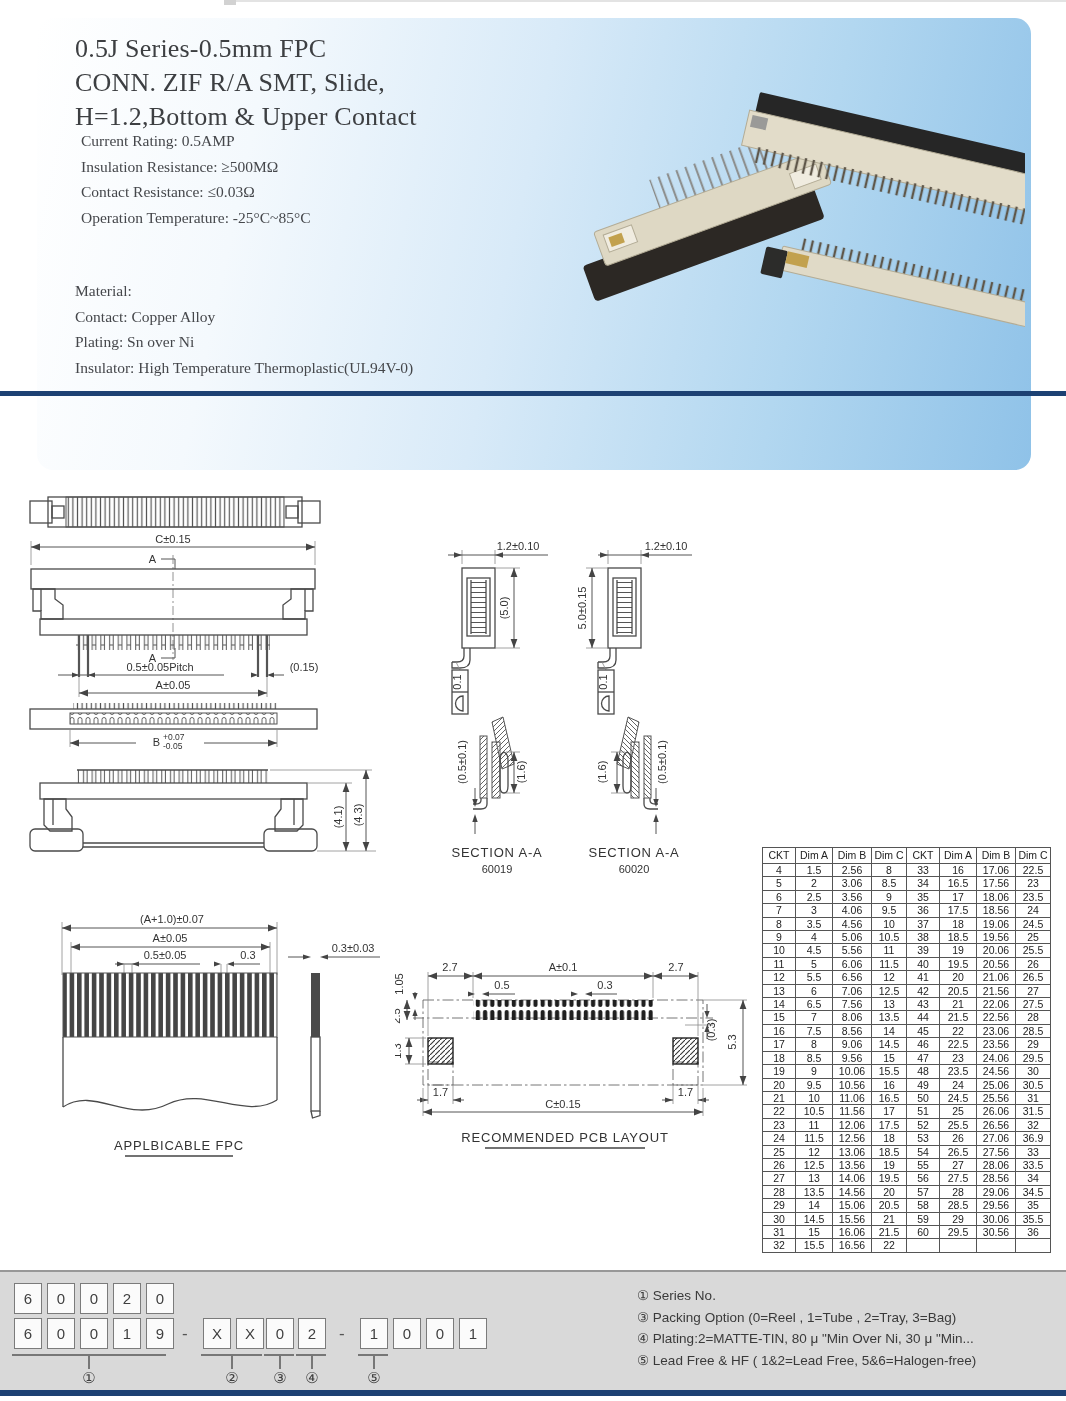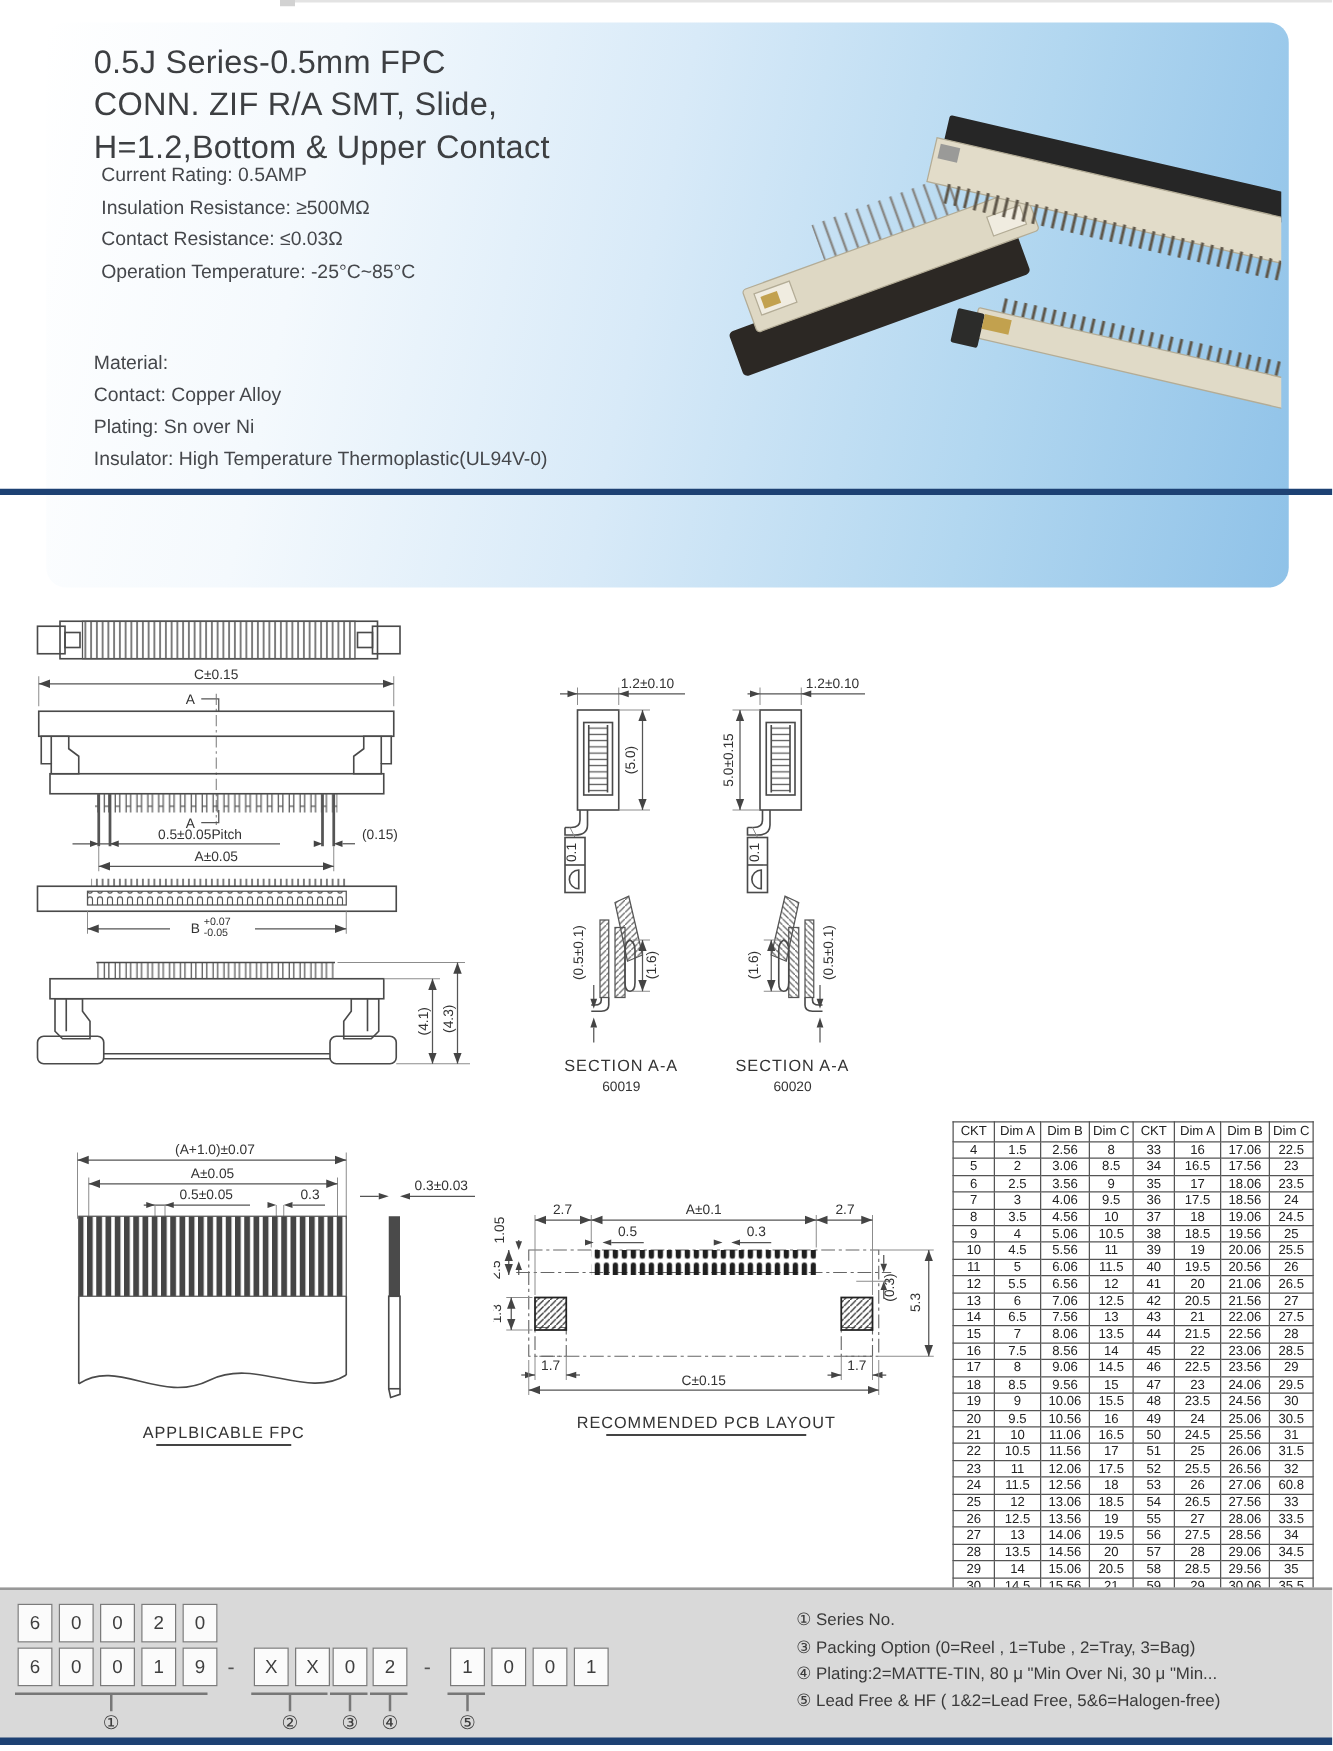--- a/index.html
+++ b/index.html
@@ -4,28 +4,28 @@
 <style>
   html,body{margin:0;padding:0;background:#fff;}
   .canvas{position:relative;width:1066px;height:1401px;background:#ffffff;
           font-family:"Liberation Sans", sans-serif;overflow:hidden;}
   .abs{position:absolute;}
   
   .top-hairline{position:absolute;top:0;left:225px;right:0;height:2px;background:#e3e3e3;}
   .top-dot{position:absolute;top:0;left:224px;width:12px;height:5px;background:#d2d2d2;}
   
   .hero{position:absolute;left:37px;top:18px;width:994px;height:452px;border-radius:16px;
-        background:linear-gradient(102deg,#ffffff 0%,#f4f9fd 22%,#d8eaf8 48%,#b2d7f0 75%,#8fc2e8 100%);}
+        background:linear-gradient(102deg,#ffffff 0%,#f4f9fd 22%,#d8eaf8 48%,#b2d7f0 75%,#8fc2e8 100%);font-family:Liberation Serif, serif;}
   .hero-title{position:absolute;left:38px;top:14px;font-size:26px;line-height:34px;color:#3d3f42;letter-spacing:.2px;}
   .hero-specs{position:absolute;left:44px;top:110px;font-size:15.5px;line-height:25.5px;color:#45474b;}
   .hero-material{position:absolute;left:38px;top:260px;font-size:15.5px;line-height:25.5px;color:#45474b;}
   
   .rule{position:absolute;left:0;width:100%;background:#1d4173;}
   
-  .dims-table{position:absolute;left:762px;top:897px;border-collapse:collapse;table-layout:fixed;
+  .dims-table{position:absolute;left:762px;top:847px;border-collapse:collapse;table-layout:fixed;
               font-size:10.5px;color:#222;background:#fff;}
   .dims-table th,.dims-table td{border:1px solid #555;text-align:center;padding:0;height:12.4px;
               line-height:12.4px;font-weight:normal;overflow:hidden;white-space:nowrap;}
   .dims-table thead th{height:15px;line-height:15px;}
   
   .order-panel{position:absolute;left:0;top:1270px;width:1066px;height:120px;background:#d9d9d9;border-top:2px solid #989898;}
   .pn-row{position:absolute;display:flex;gap:5px;}
   .pn-box{width:26px;height:29px;border:1.5px solid #7b7b7b;background:#fbfbfb;color:#3f3f3f;
           font-size:15px;line-height:29px;text-align:center;}
   .pn-dash{position:absolute;font-size:17px;color:#555;line-height:32px;}
@@ -657,21 +657,21 @@
           <td>32</td>
         </tr>
         <tr>
           <td>24</td>
           <td>11.5</td>
           <td>12.56</td>
           <td>18</td>
           <td>53</td>
           <td>26</td>
           <td>27.06</td>
-          <td>60.8</td>
+          <td>36.9</td>
         </tr>
         <tr>
           <td>25</td>
           <td>12</td>
           <td>13.06</td>
           <td>18.5</td>
           <td>54</td>
           <td>26.5</td>
           <td>27.56</td>
           <td>33</td>

